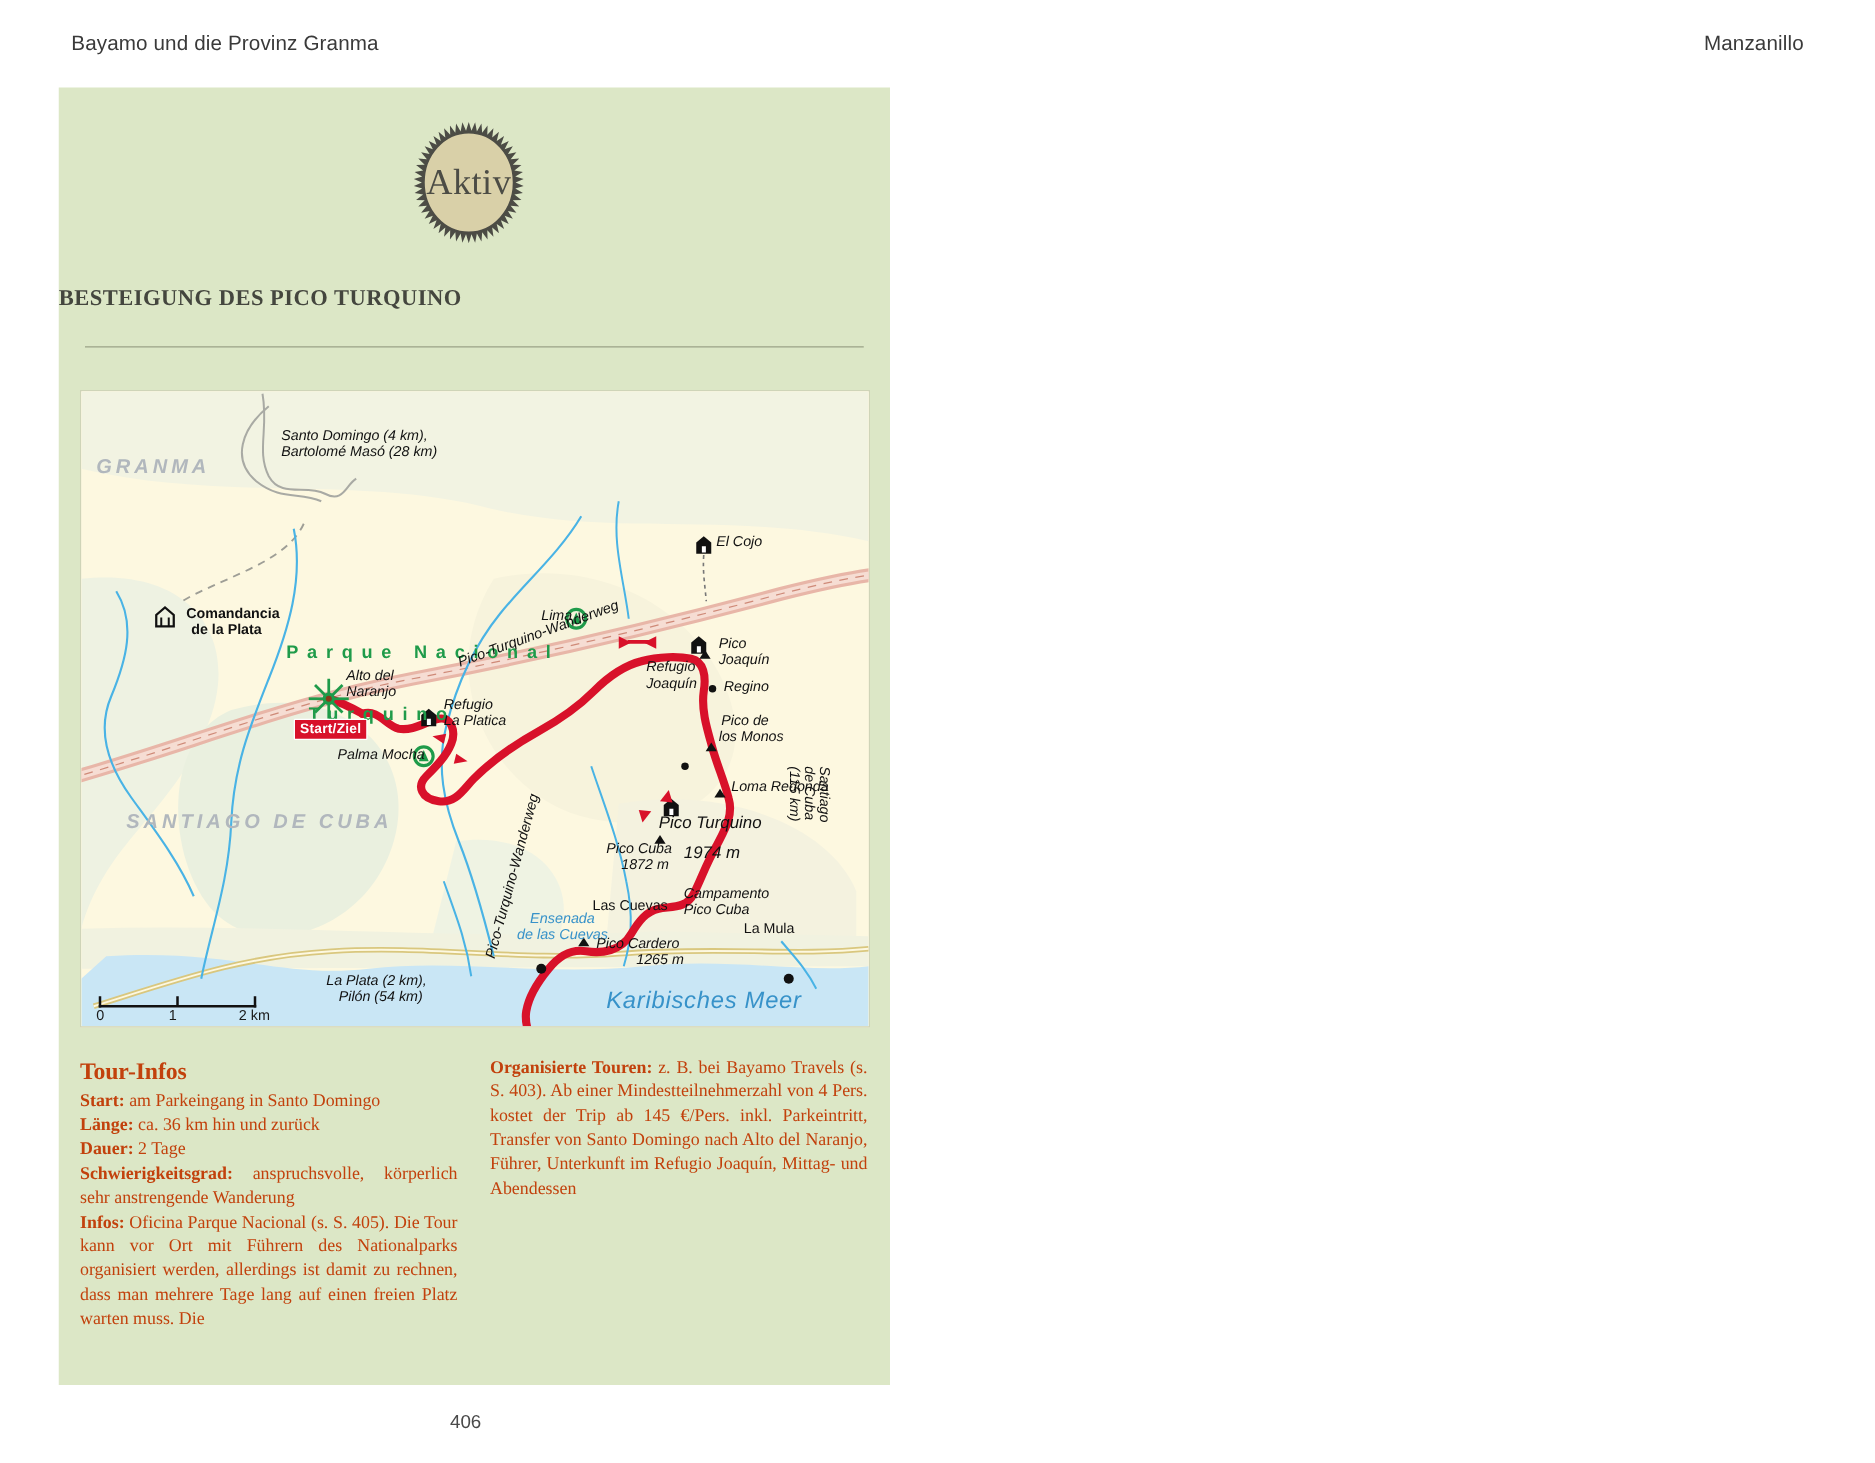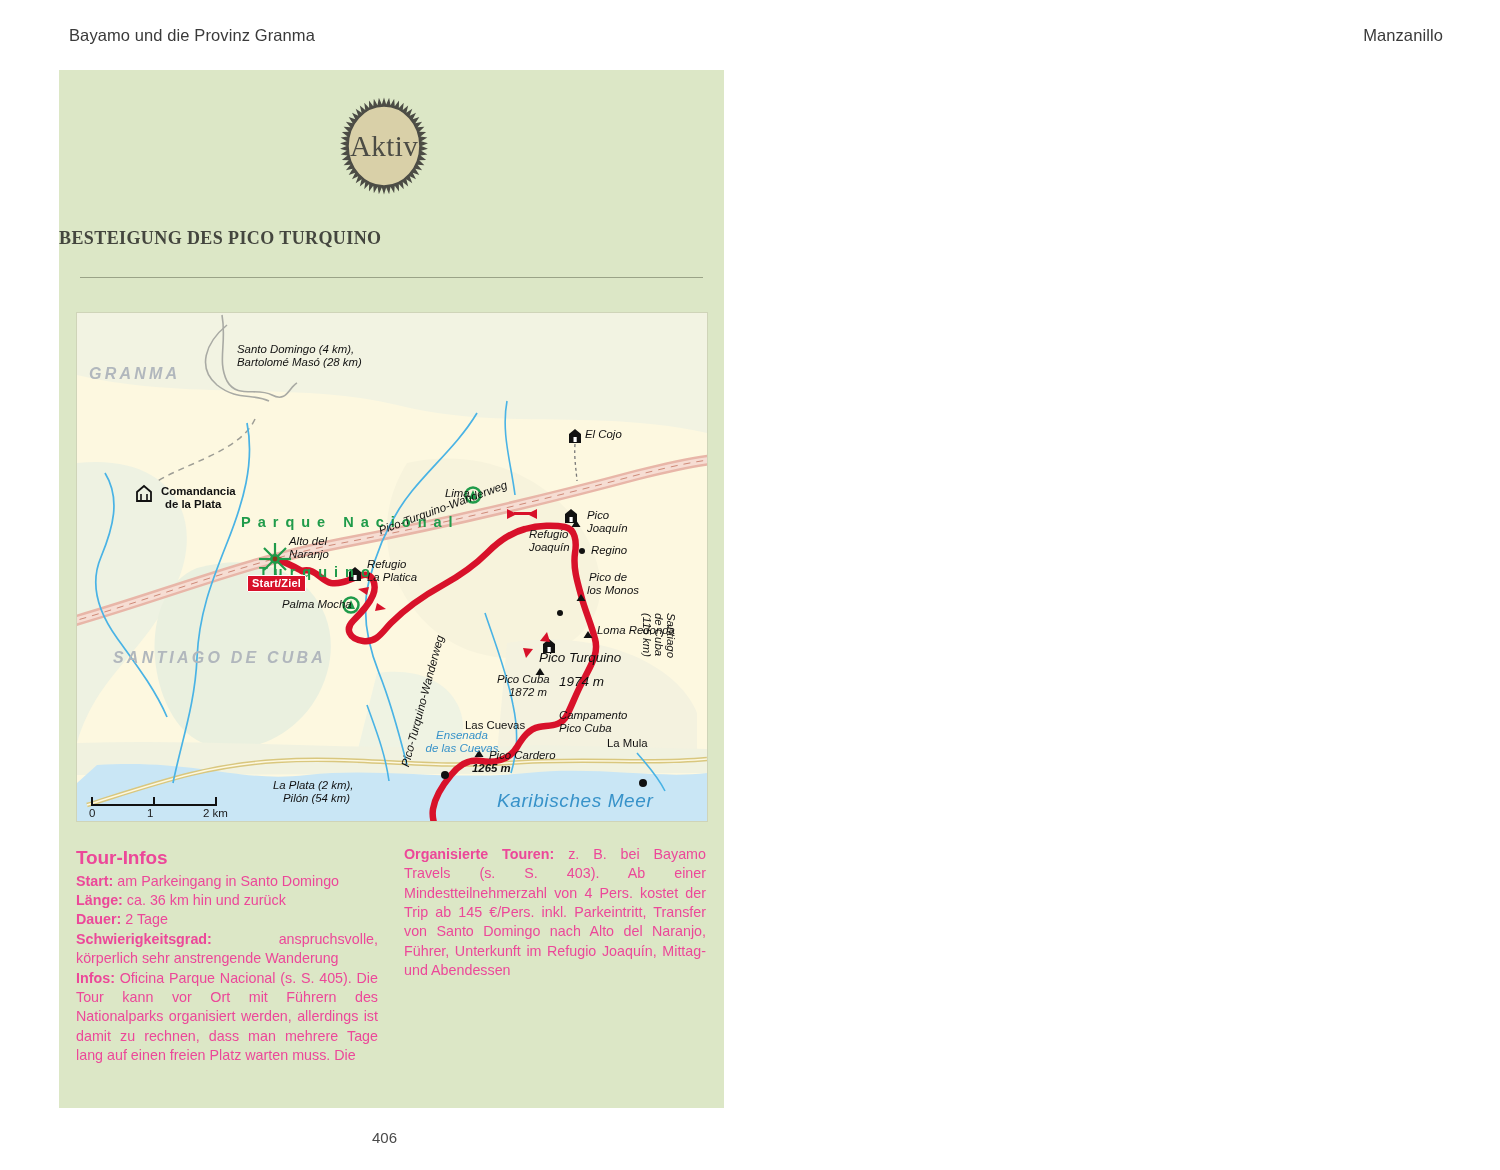--- a/index.html
+++ b/index.html
@@ -4,21 +4,21 @@
 <style>
   html,body{margin:0;padding:0;}
   body{
     width:1500px;height:1170px;
     background:#ffffff;
     font-family:"Liberation Sans", sans-serif;
     color:#1a1a1a;
     overflow:hidden;
     position:relative;
   }
-  .spread{position:absolute;inset:0;display:flex;padding-left:12px;}
+  .spread{position:absolute;inset:0;display:flex;}
   .page{position:relative;box-sizing:border-box;}
   .page-left{width:750px;height:1170px;}
   .page-right{width:750px;height:1170px;}
 
   
   .runhead{
     position:absolute;top:26px;
     font-size:16.5px;color:#3a3a3a;
     letter-spacing:.1px;font-weight:400;
   }
@@ -114,21 +114,21 @@
   .scalebar{height:7px;width:122px;border-left:2px solid #111;border-right:2px solid #111;border-bottom:2px solid #111;}
   .scalebar .tick{position:absolute;top:0;width:2px;height:7px;background:#111;}
   .scalenums{position:relative;width:140px;font-size:11.5px;margin-top:1px;}
   .scalenums span{position:absolute;}
 
   
   .tourinfo{
     position:absolute;left:64px;top:845px;width:630px;
     display:flex;gap:26px;
   }
-  .ti-col{width:302px;font-size:14.3px;line-height:1.355;text-align:justify;color:#ec4899;}
+  .ti-col{width:302px;font-size:14.3px;line-height:1.355;text-align:justify;color:#c2410c;font-family:Liberation Serif, serif;}
   .ti-col p{margin:0;}
   .ti-head{
     font-weight:bold;font-size:19px;margin:0 0 1px 0;letter-spacing:-.1px;
   }
   b.lbl{font-weight:bold;}
 </style>
 </head>
 <body>
 
 <div class="spread">
@@ -337,23 +337,23 @@
       <div class="maplbl placeit" style="left:462px;top:338px;font-size:13.5px;">Pico Turquino</div>
       <div class="maplbl placeit" style="left:482px;top:362px;font-size:13.5px;">1974 m</div>
 
       <div class="maplbl placeit" style="left:420px;top:360px;">Pico Cuba</div>
       <div class="maplbl placeit" style="left:432px;top:373px;">1872 m</div>
 
       <div class="maplbl placeit" style="left:482px;top:396px;">Campamento</div>
       <div class="maplbl placeit" style="left:482px;top:409px;">Pico Cuba</div>
 
       <div class="maplbl placeit" style="left:412px;top:436px;">Pico Cardero</div>
-      <div class="maplbl placeit" style="left:395px;top:449px;font-weight:bold;">1265 m</div>
-
-      <div class="maplbl place" style="left:388px;top:406px;">Las Cuevas</div>
+      <div class="maplbl placeit" style="left:444px;top:449px;">1265 m</div>
+
+      <div class="maplbl place" style="left:409px;top:406px;">Las Cuevas</div>
 
       <div class="maplbl place" style="left:530px;top:424px;">La Mula</div>
 
       <div class="maplbl placeit" style="left:196px;top:466px;">La Plata (2 km),</div>
       <div class="maplbl placeit" style="left:206px;top:479px;">Pilón (54 km)</div>
 
       <div class="maplbl place" style="left:84px;top:172px;font-weight:bold;">Comandancia</div>
       <div class="maplbl place" style="left:88px;top:185px;font-weight:bold;">de la Plata</div>
 
       <div class="sdc-vert" style="left:600px;top:300px;transform:rotate(90deg);">Santiago de Cuba (115 km)</div>

